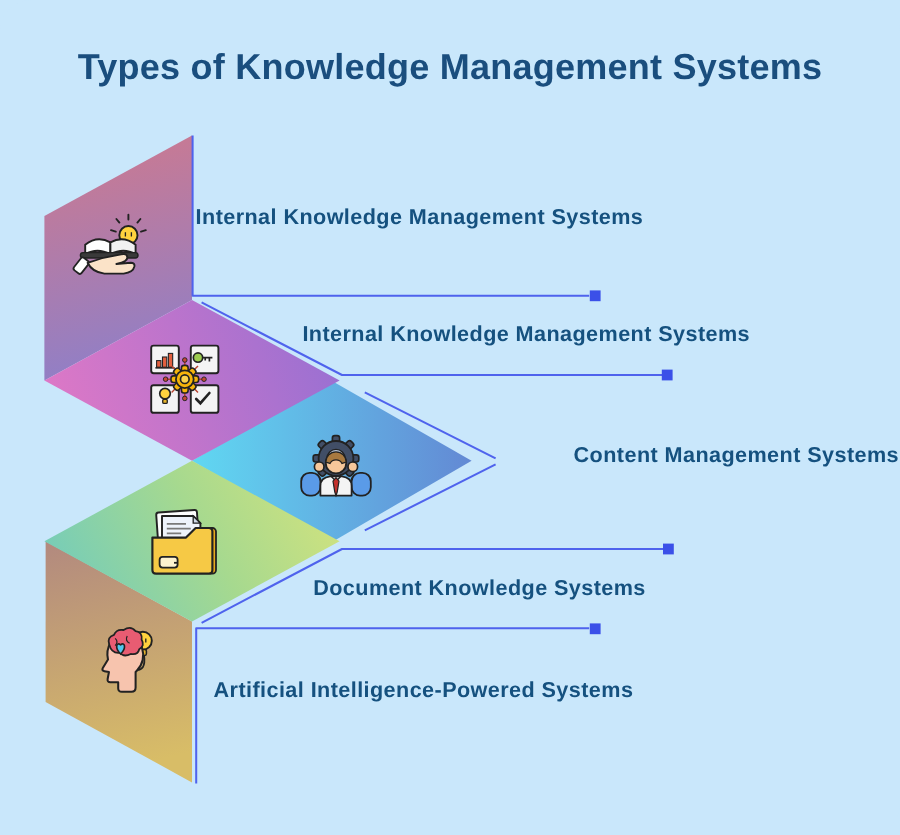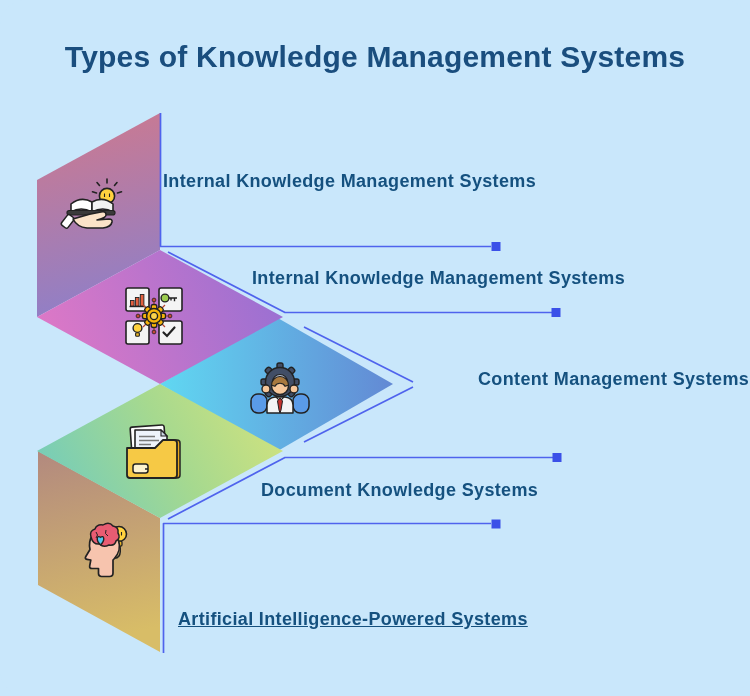--- a/index.html
+++ b/index.html
@@ -18,21 +18,21 @@
   }
   .svg-layer{position:absolute;left:0;top:0;}
   .label{
     position:absolute;white-space:nowrap;
     font-size:18px;font-weight:bold;letter-spacing:.35px;color:var(--label);
   }
   .lab0{left:163px;top:171px;}
   .lab1{left:252px;top:268px;}
   .lab2{left:430px;top:369px;margin-left:48px;}
   .lab3{left:261px;top:480px;}
-  .lab4{left:178px;top:609px;text-decoration:underline;}
+  .lab4{left:178px;top:565px;}
   .connector{fill:none;stroke:var(--line);stroke-width:1.7;stroke-linejoin:round;}
   .marker{fill:var(--marker);}
 </style>
 </head>
 <body>
 
 <div class="stage">
 
   <div class="title">Types of Knowledge Management Systems</div>
 

